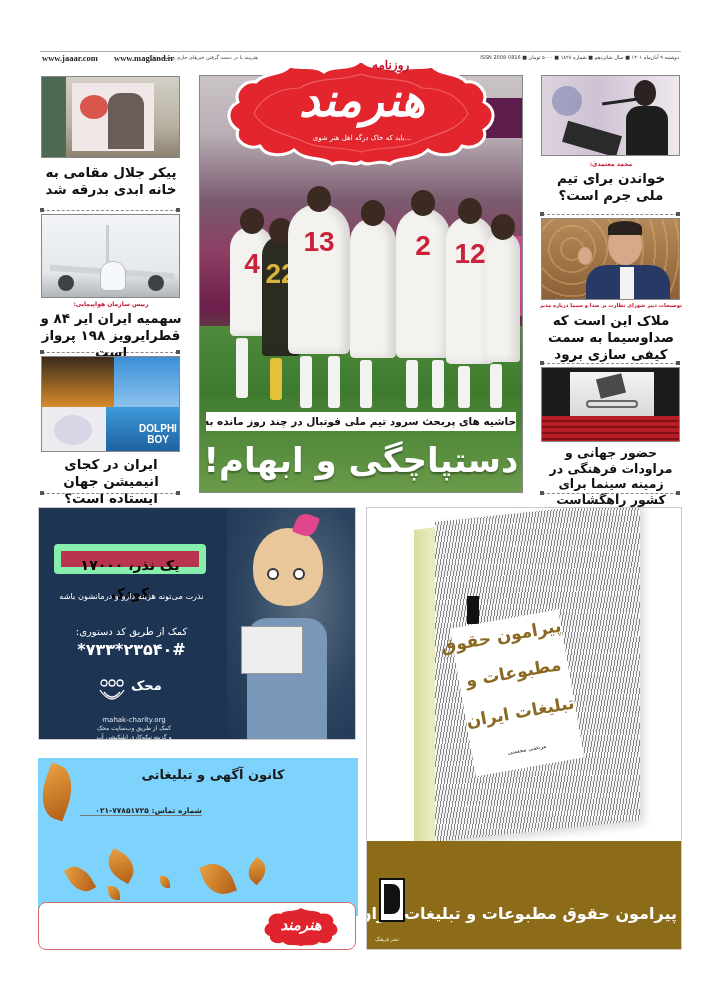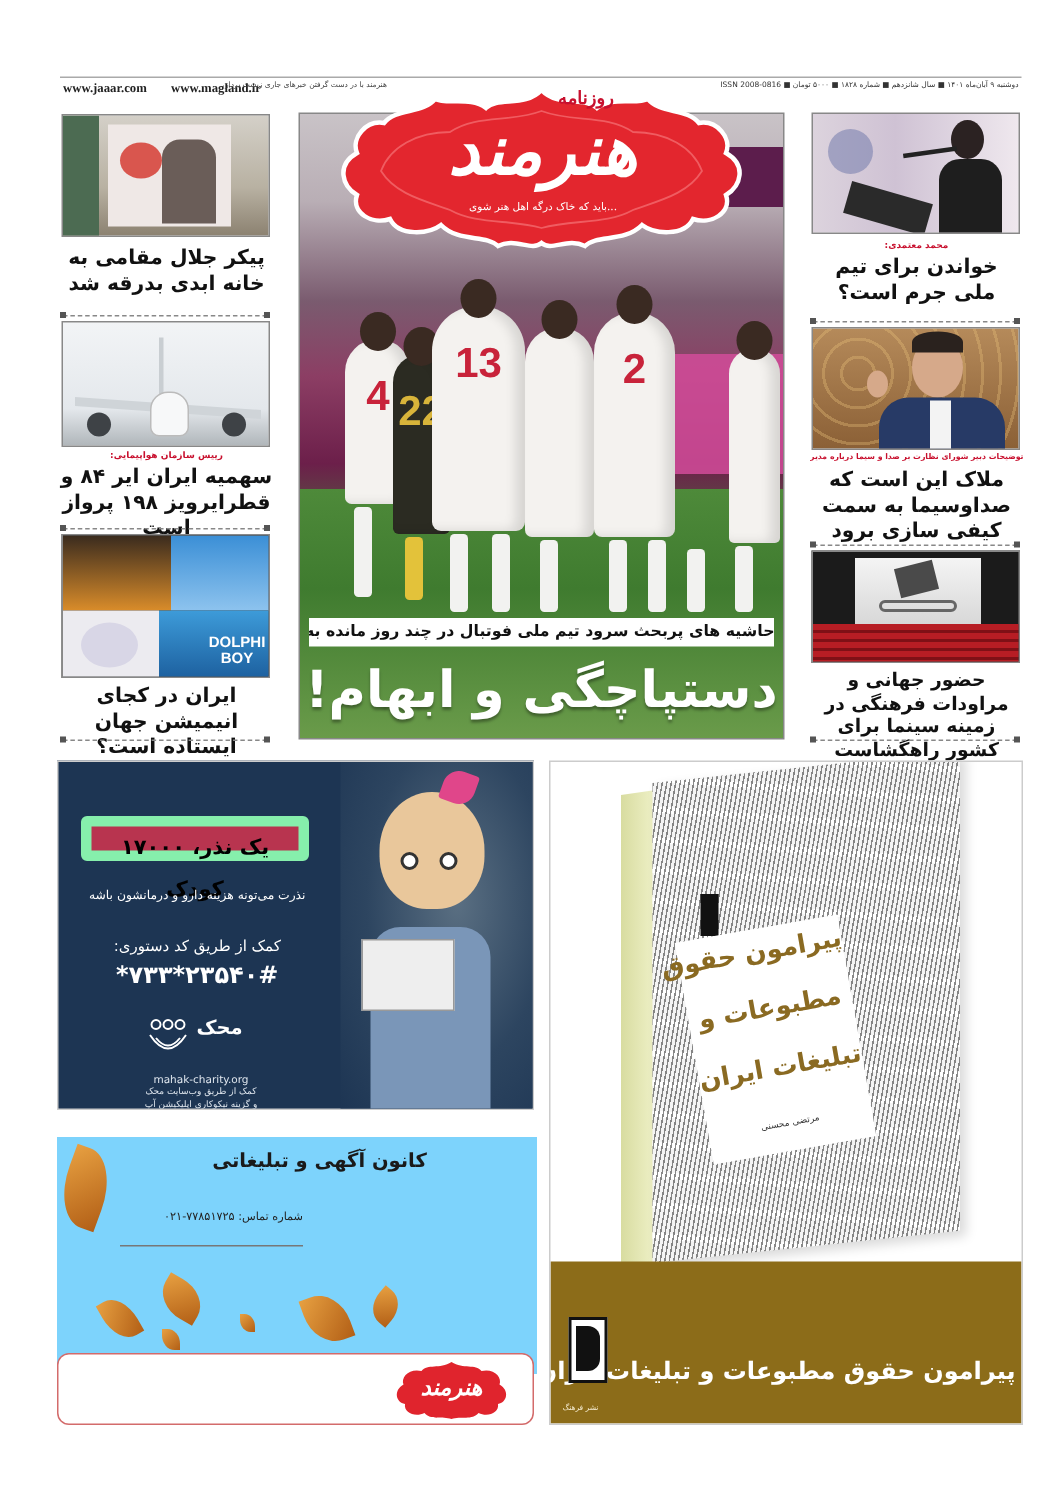--- a/index.html
+++ b/index.html
@@ -58,21 +58,21 @@
   .mahak-url { position: absolute; left: 40px; width: 110px; text-align: center; color: #dfe6ee; font-size: 6px; white-space: nowrap; }
   .mahak-art { position: absolute; left: 188px; top: 0; width: 130px; height: 233px; background: radial-gradient(ellipse at 60% 40%, #5a6f82 0%, #2d4560 55%, #1d3553 100%); }
   .kid-head { position: absolute; left: 26px; top: 20px; width: 70px; height: 78px; background: #e9c79b; border-radius: 50% 50% 45% 45%; }
   .kid-eye { position: absolute; top: 40px; width: 12px; height: 12px; background: #fff; border-radius: 50%; border: 2px solid #333; }
   .kid-flower { position: absolute; left: 68px; top: 6px; width: 22px; height: 22px; background: #e0468a; border-radius: 50% 10% 50% 10%; transform: rotate(20deg); }
   .kid-body { position: absolute; left: 20px; top: 110px; width: 80px; height: 123px; background: #7a96b8; border-radius: 20px 20px 0 0; }
   .kid-box { position: absolute; left: 14px; top: 118px; width: 62px; height: 48px; background: #eeeeee; border: 1px solid #999; }
 
   .ad-autumn { position: absolute; left: 38px; top: 758px; width: 320px; height: 158px; background: #7dd3fc; overflow: hidden; }
   .autumn-title { position: absolute; left: 90px; top: 9px; width: 170px; text-align: center; direction: rtl; font-size: 13px; font-weight: bold; color: #1a1a1a; white-space: nowrap; }
-  .autumn-phone { position: absolute; left: 42px; top: 48px; width: 122px; text-align: right; direction: rtl; font-size: 7.5px; color: #222; font-weight: normal; white-space: nowrap; border-bottom: 1px solid #777; padding-bottom: 15px; }
+  .autumn-phone { position: absolute; left: 42px; top: 48px; width: 122px; text-align: right; direction: rtl; font-size: 7.5px; color: #222; font-weight: bold; white-space: nowrap; border-bottom: 1px solid #777; padding-bottom: 0; }
   .autumn-brand { position: absolute; left: 170px; top: 38px; width: 142px; text-align: center; direction: rtl; font-size: 27px; font-weight: bold; color: #9a5a14; white-space: nowrap; }
   .leaf { position: absolute; background: linear-gradient(135deg, #e7a041, #b25f16); border-radius: 0 70% 0 70%; }
 
   .ad-org { position: absolute; left: 38px; top: 902px; width: 318px; height: 48px; border: 1px solid #d36b6b; border-radius: 8px; background: #fff; }
   .org-label { position: absolute; left: 20px; top: 12px; width: 140px; height: 25px; background: #e0242d; color: #fff; direction: rtl; text-align: center; font-size: 9.5px; font-weight: bold; line-height: 25px; white-space: nowrap; }
   .org-logo { position: absolute; left: 222px; top: 4px; width: 80px; height: 40px; }
 
   
   .ad-book { position: absolute; left: 366px; top: 507px; width: 316px; height: 443px; background: #ffffff; border: 1px solid #ccc; overflow: hidden; }
   .book-spine { position: absolute; left: 47px; top: 22px; width: 22px; height: 320px; background: linear-gradient(90deg, #d8dca0, #eef0c6); transform: skewY(-8deg); transform-origin: top left; }
@@ -163,20 +163,24 @@
     <div class="head"></div>
       <div class="num">13</div>
   </div>
   <div class="player" style="left:150px; top:142px; width:46px; height:140px;">
     <div class="head"></div>
   </div>
   <div class="player" style="left:196px; top:132px; width:54px; height:150px;">
     <div class="head"></div>
       <div class="num">2</div>
   </div>
+  <div class="player" style="left:246px; top:140px; width:48px; height:148px;">
+    <div class="head"></div>
+      <div class="num">12</div>
+  </div>
   <div class="player" style="left:286px; top:156px; width:34px; height:130px;">
     <div class="head"></div>
   </div>
 
   <div class="sock" style="left:36px; top:262px; width:12px; height:60px;"></div>
   <div class="sock y" style="left:70px; top:282px; width:12px; height:42px;"></div>
   <div class="sock" style="left:100px; top:280px; width:12px; height:52px;"></div>
   <div class="sock" style="left:128px; top:280px; width:12px; height:52px;"></div>
   <div class="sock" style="left:160px; top:284px; width:12px; height:48px;"></div>
   <div class="sock" style="left:206px; top:284px; width:12px; height:48px;"></div>

